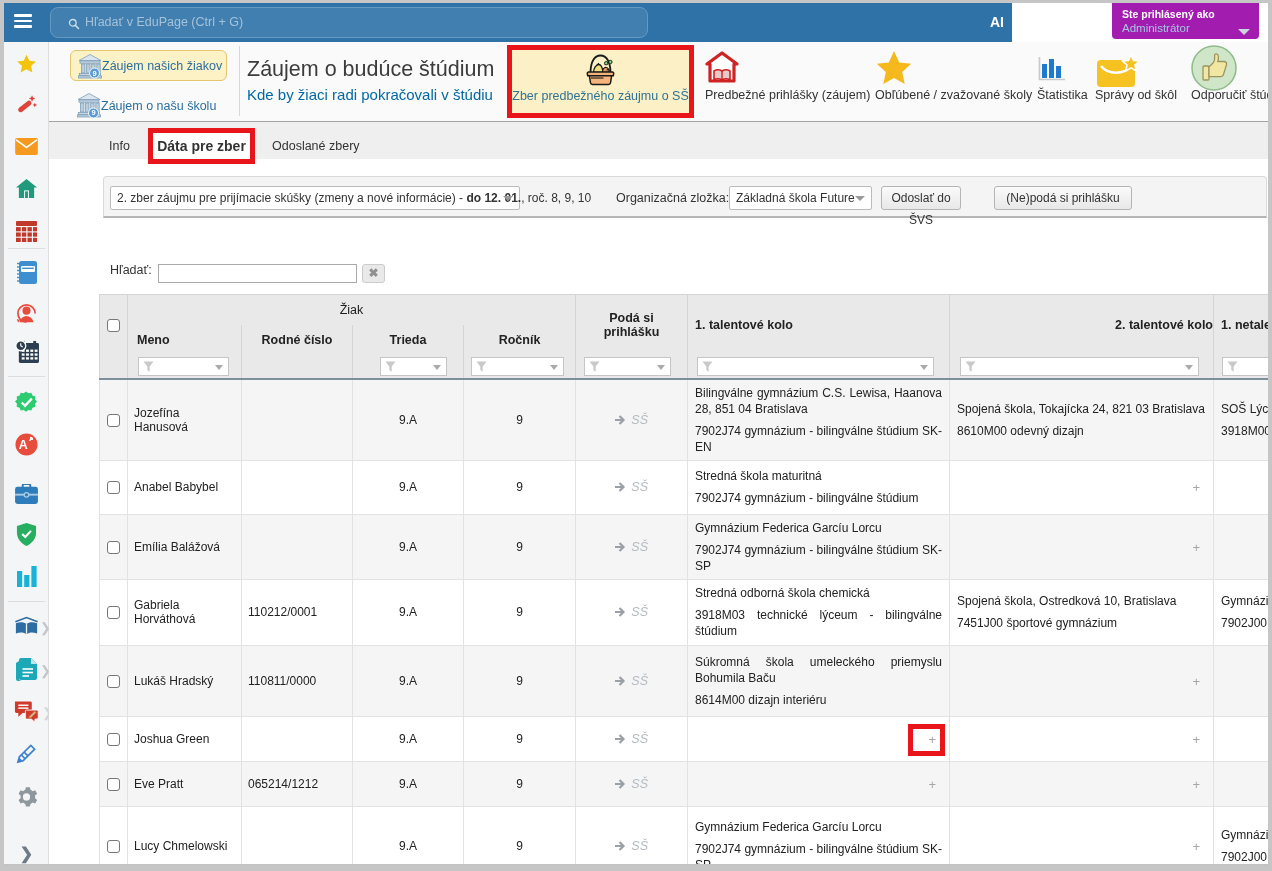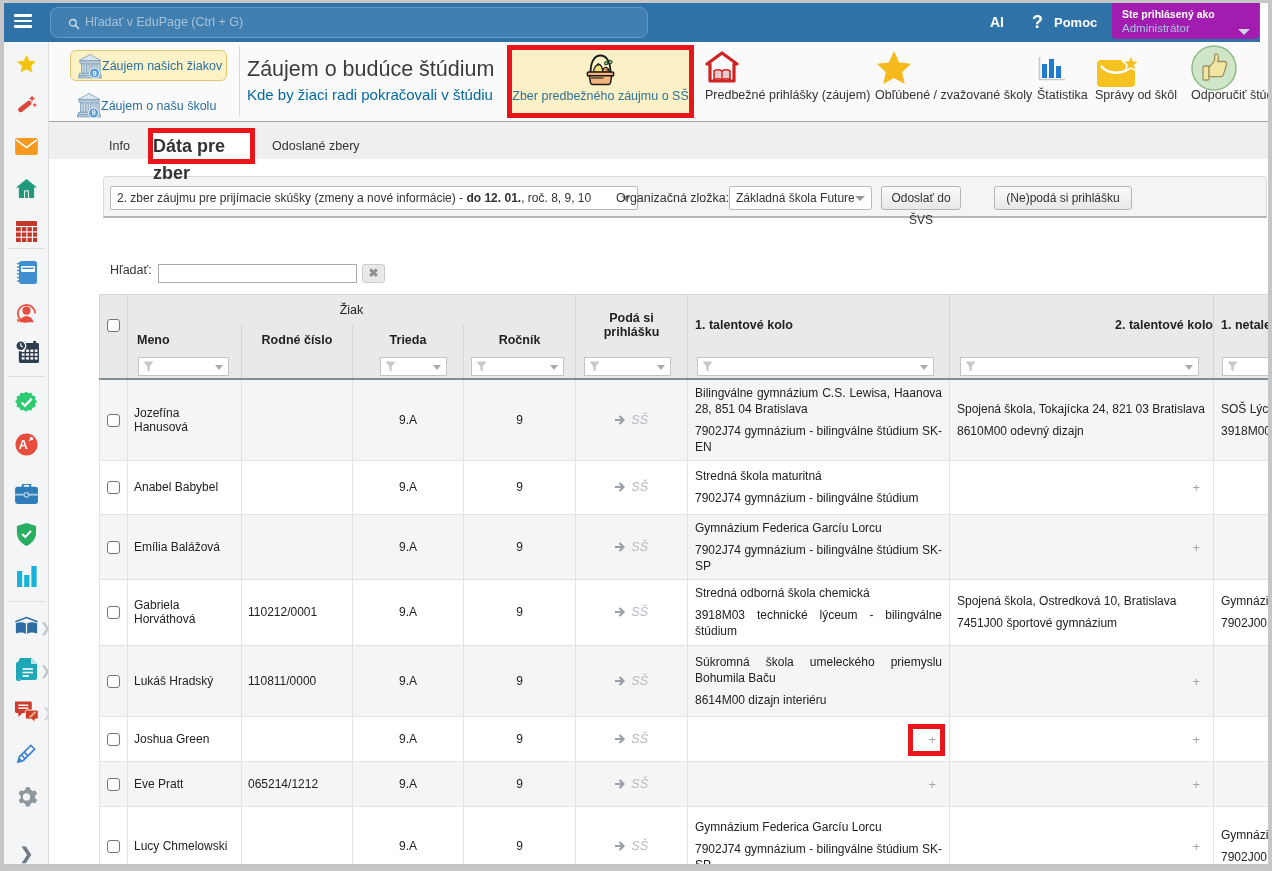--- a/index.html
+++ b/index.html
@@ -1,20 +1,20 @@
 <!DOCTYPE html>
 <html><head>
 <meta charset="utf-8">
 <style>
 *{margin:0;padding:0;box-sizing:border-box}
 html,body{width:1272px;height:871px;overflow:hidden;font-family:"Liberation Sans",sans-serif}
 body{position:relative;background:#c6c6c6}
 #frame{position:absolute;left:4px;top:3px;width:1264px;height:863px;background:#fff;overflow:hidden}
 
-#topbar{position:absolute;left:0;top:0;width:1256px;height:39px;background:#2f72a8}
+#topbar{position:absolute;left:0;top:0;width:1008px;height:39px;background:#2f72a8}
 #burger{position:absolute;left:10px;top:11px;width:18px;height:14px}
 #burger div{height:2.5px;background:#fff;margin-bottom:3.2px;border-radius:1px}
 #searchbox{position:absolute;left:46px;top:4px;width:598px;height:31px;background:#417fb0;border:1px solid #6699c2;border-radius:8px;color:#a5c2d8;font-size:12.5px;line-height:29px}
 #searchbox .mag{position:absolute;left:17px;top:10px;width:12px;height:12px}
 #searchbox .ph{position:absolute;left:34px;top:0}
 .topl{position:absolute;top:0;height:39px;line-height:39px;color:#fff;font-weight:bold}
 #userbox{position:absolute;left:1108px;top:0;width:147px;height:36px;background:#a21caf;border-radius:0 0 4px 4px}
 #userbox .l1{position:absolute;left:10px;top:5px;font-size:10.5px;font-weight:bold;color:#fff}
 #userbox .l2{position:absolute;left:10px;top:19px;font-size:11.5px;color:#a3c6e0}
 #userbox .car{position:absolute;right:9px;top:26px;width:0;height:0;border-left:6.5px solid transparent;border-right:6.5px solid transparent;border-top:6px solid #ccd6de}
@@ -32,21 +32,21 @@
 .vdiv{position:absolute;top:4px;height:70px;border-left:1px solid #d8d8d8}
 .mitem{position:absolute;top:0;height:81px;text-align:left;font-size:12.5px;color:#333}
 .mitem .lab{position:absolute;bottom:21px;left:0;right:0;white-space:nowrap}
 .mitem .ic{position:absolute;top:9px;left:0;right:0}
 #redbox1{position:absolute;left:458px;top:3px;width:187px;height:73px;background:#fbf0c6;border:5px solid #e8151b}
 #redbox1 .lab{position:absolute;bottom:10px;left:0;right:0;text-align:center;font-size:12.5px;color:#2f7396;white-space:nowrap}
 #redbox1 .ic{position:absolute;top:3px;left:0;right:0;text-align:center}
 
 #tabstrip{position:absolute;left:45px;top:119px;width:1219px;height:37px;background:#efefef}
 .tab{position:absolute;top:0;height:37px;line-height:48px;font-size:12.5px;color:#333}
-#redbox2{z-index:5;position:absolute;left:99px;top:6px;width:107px;height:36px;background:#fff;border:5px solid #e8151b;line-height:27px;text-align:left;font-size:18px;font-weight:bold;color:#333}
+#redbox2{z-index:5;position:absolute;left:99px;top:6px;width:107px;height:36px;background:#fff;border:5px solid #e8151b;line-height:27px;text-align:center;font-size:14px;font-weight:bold;color:#333}
 
 #content{position:absolute;left:45px;top:156px;width:1219px;height:707px;background:#fff}
 #toolbar{position:absolute;left:54px;top:17px;width:1164px;height:42px;background:#f4f4f4;border:1px solid #d9d9d9;border-bottom:2px solid #b5b5b5;border-radius:4px 4px 0 0}
 .dd{position:absolute;top:9px;height:24px;background:#fff;border:1px solid #bbb;border-radius:2px;font-size:12px;color:#333;line-height:22px;padding-left:6px;white-space:nowrap}
 .dd .car{position:absolute;right:6px;top:9px;width:0;height:0;border-left:5px solid transparent;border-right:5px solid transparent;border-top:5px solid #999}
 .btn{position:absolute;top:9px;height:24px;background:linear-gradient(#fafafa,#e8e8e8);border:1px solid #b5b5b5;border-radius:3px;font-size:12px;color:#333;line-height:22px;text-align:center}
 #tlab{position:absolute;left:512px;top:14px;font-size:12.5px;color:#333}
 #srow{position:absolute;left:61px;top:104px;font-size:12.5px;color:#333}
 #sinput{position:absolute;left:48px;top:1px;width:199px;height:19px;border:1px solid #aaa;background:#fff}
 #sclear{position:absolute;left:252px;top:1px;width:23px;height:19px;background:#e9e9e9;border:1px solid #ccc;border-radius:3px;text-align:center;line-height:17px;color:#909090;font-size:12px;font-weight:bold}
@@ -338,21 +338,21 @@
         <div class="lab">Odporučiť štúdium</div>
       </div>
   </div>
   <div id="tabstrip">
     <div class="tab" style="left:60px">Info</div>
     <div class="tab" style="left:223px">Odoslané zbery</div>
     <div id="redbox2">Dáta pre zber</div>
   </div>
   <div id="content">
     <div id="toolbar">
-      <div class="dd" style="left:6px;width:528px;">2. zber záujmu pre prijímacie skúšky (zmeny a nové informácie) - <b>do 12. 01.</b>, roč. 8, 9, 10<span class="car"></span></div>
+      <div class="dd" style="left:6px;width:410px;">2. zber záujmu pre prijímacie skúšky (zmeny a nové informácie) - <b>do 12. 01.</b>, roč. 8, 9, 10<span class="car"></span></div>
       <div class="dd" style="left:625px;width:143px;">Základná škola Future<span class="car"></span></div>
       <div class="btn" style="left:777px;width:80px">Odoslať do ŠVS</div>
       <div class="btn" style="left:890px;width:138px">(Ne)podá si prihlášku</div>
       <div id="tlab">Organizačná zložka:</div>
     </div>
     <div id="srow">Hľadať:<div id="sinput"></div><div id="sclear">✖</div></div>
     <div id="tablewrap">
       <table>
         <colgroup>
             <col style="width:28px">

